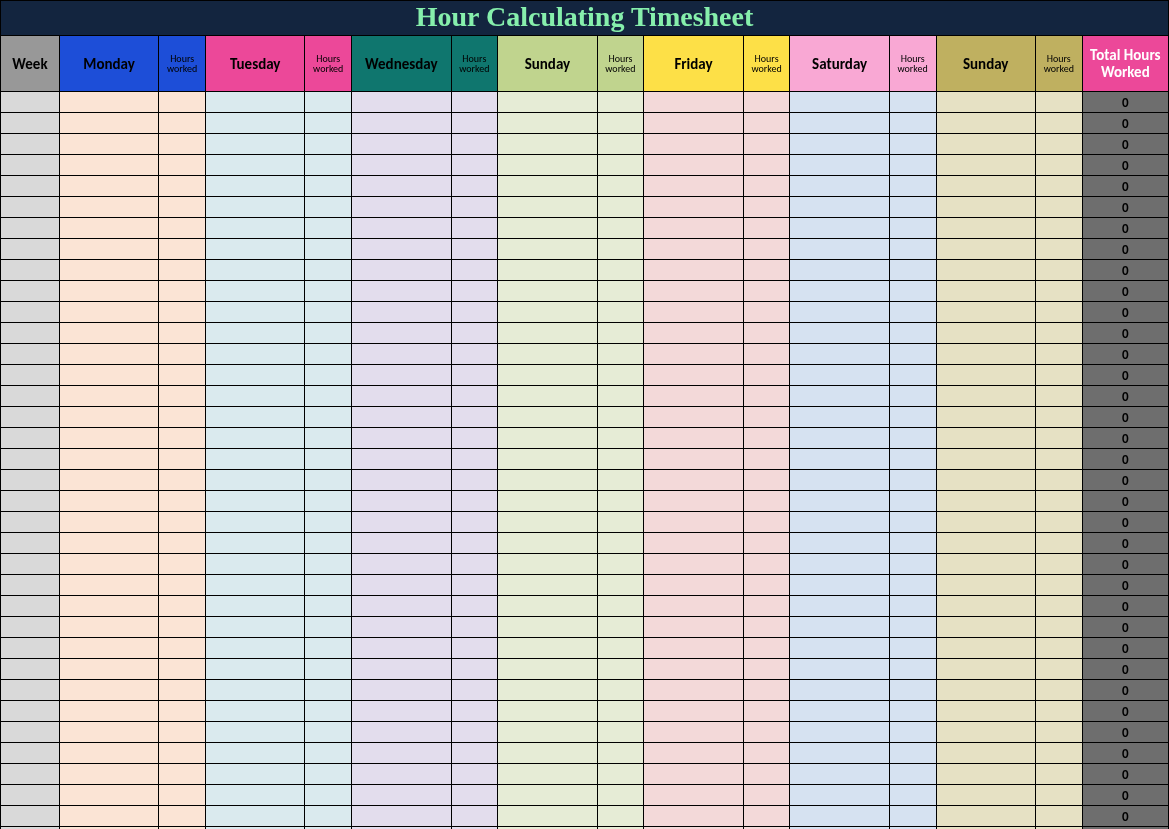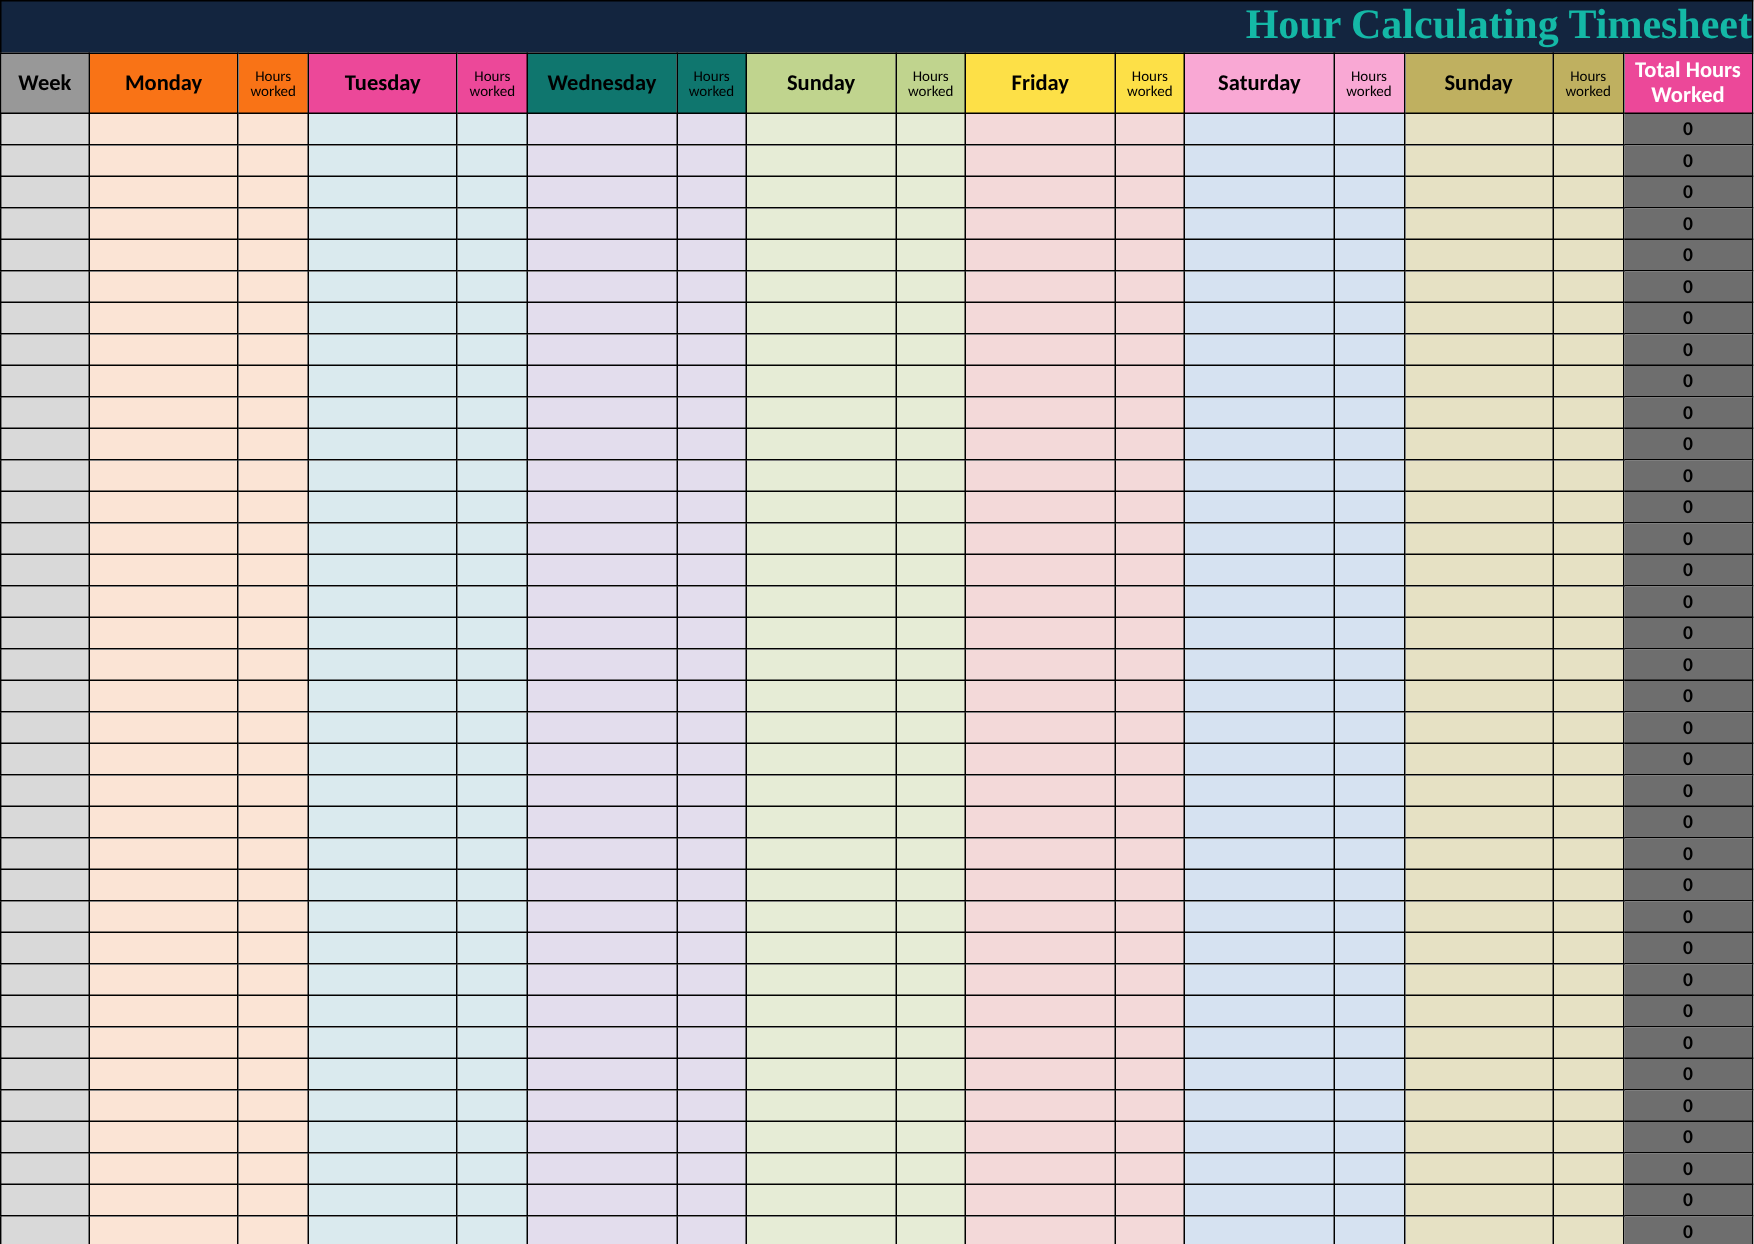--- a/index.html
+++ b/index.html
@@ -5,61 +5,61 @@
   * { box-sizing: border-box; }
   body {
     margin: 0;
     padding: 0;
     font-family: "Calibri", "Segoe UI", Arial, sans-serif;
     background: #fff;
     width: 1169px;
   }
   .title-bar {
     background: #13253f;
-    color: #14b8a6;
-    text-align: right;
+    color: #86efac;
+    text-align: center;
     font-family: "Times New Roman", serif;
     font-weight: bold;
     font-size: 28px;
     padding: 0 0 2px 0;
     border: 1px solid #000;
     border-bottom: none;
   }
   table {
     border-collapse: collapse;
     width: 1169px;
     table-layout: fixed;
   }
   th, td {
     border: 1px solid #000;
     padding: 0;
     height: 21px;
     overflow: hidden;
   }
   th.header-row {
-    height: 40px;
+    height: 56px;
     font-weight: bold;
     font-size: 15px;
     vertical-align: middle;
   }
   th.hours-worked {
     font-size: 10px;
     font-weight: normal;
     line-height: 1.0;
     vertical-align: middle;
     margin-top: 24px;
   }
   .col-week   { width: 58px; }
   .col-day    { width: 98px; }
   .col-hw     { width: 46px; }
   .col-total  { width: 85px; }
 
   
   .h-week   { background:#989898; color:#000; }
-  .h-mon    { background:#f97316; color:#000; }
+  .h-mon    { background:#1d4ed8; color:#000; }
   .h-tue    { background:#ec4899; color:#000; }
   .h-wed    { background:#0f766e; color:#000; }
   .h-thu    { background:#c0d48e; color:#000; }
   .h-fri    { background:#fde047; color:#000; }
   .h-sat    { background:#f9a8d4; color:#000; }
   .h-sun    { background:#bfb060; color:#000; }
   .h-total  { background:#ec4899; color:#fff; font-size:13px; line-height:1.1; }
 
   
   .c-week  { background:#d9d9d9; }

